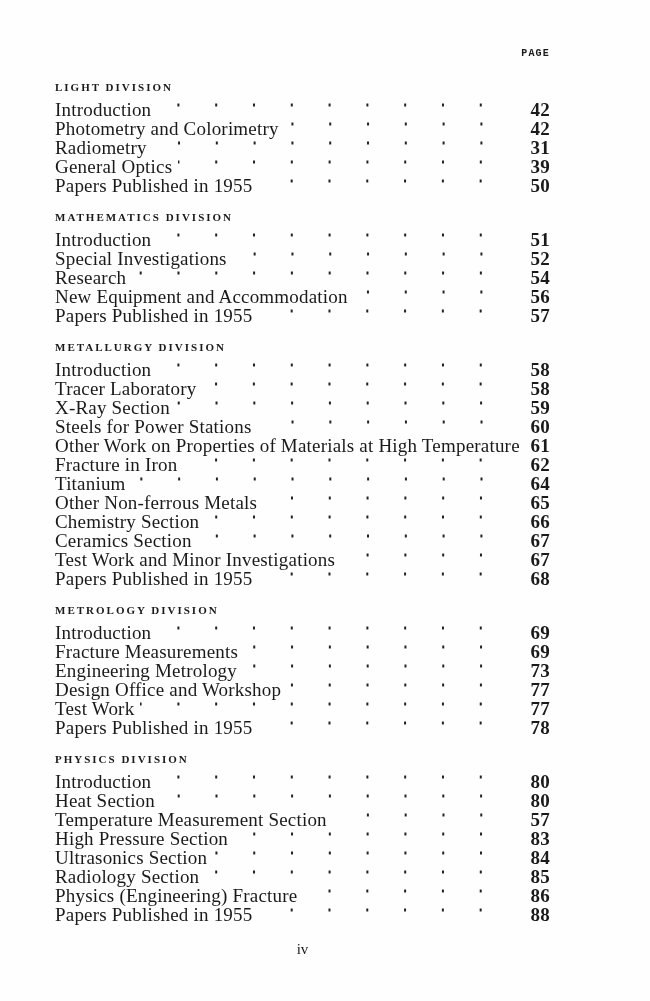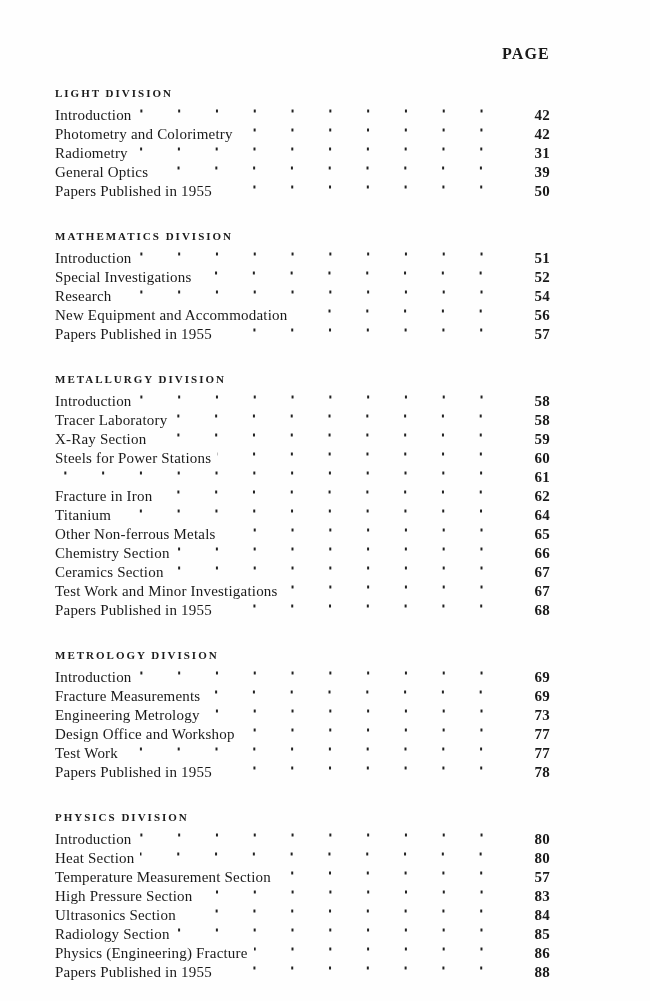--- a/index.html
+++ b/index.html
@@ -9,41 +9,42 @@
     height: 1001px;
     box-sizing: border-box;
     background: #fefefe;
     padding: 47px 100px 0 55px;
     font-family: "Liberation Serif", serif;
     color: #1a1a1a;
     overflow: hidden;
   }
   .page-label {
     text-align: right;
-    font-size: 16px;
+    font-size: 10px;
     font-weight: 700;
     letter-spacing: 1.2px;
     line-height: 13px;
+    font-family: Liberation Mono, monospace;
   }
   .division-block { margin: 0; }
   .division-title {
-    margin-top: 28px;
+    margin-top: 15px;
     margin-bottom: 6px;
     font-size: 11px;
     font-weight: 700;
     letter-spacing: 2px;
     line-height: 14px;
     white-space: nowrap;
   }
-  .division-block:first-child .division-title { margin-top: 26px; }
+  .division-block:first-child .division-title { margin-top: 20px; }
   .row {
     display: flex;
     align-items: baseline;
     height: 19px;
-    font-size: 15px;
+    font-size: 19px;
     line-height: 19px;
     justify-content: center;
   }
   .row .label {
     white-space: nowrap;
     letter-spacing: 0.2px;
   }
   .row .leader {
     flex: 1;
     align-self: stretch;
@@ -146,20 +147,21 @@
           <span class="label">X-Ray Section</span>
           <span class="leader"></span>
           <span class="pagenum">59</span>
         </div>
         <div class="row">
           <span class="label">Steels for Power Stations</span>
           <span class="leader"></span>
           <span class="pagenum">60</span>
         </div>
         <div class="row">
+          <span class="label">Other Work on Properties of Materials at High Temperature</span>
           <span class="leader"></span>
           <span class="pagenum">61</span>
         </div>
         <div class="row">
           <span class="label">Fracture in Iron</span>
           <span class="leader"></span>
           <span class="pagenum">62</span>
         </div>
         <div class="row">
           <span class="label">Titanium</span>

